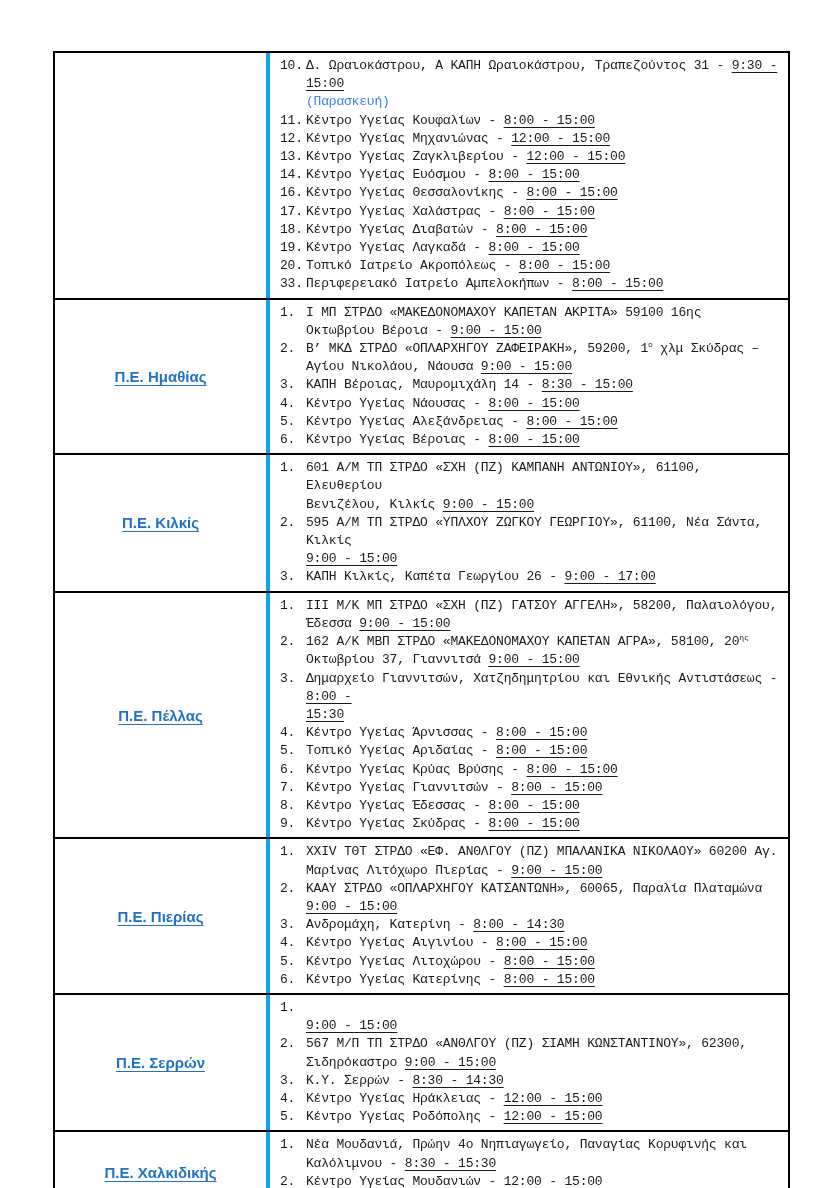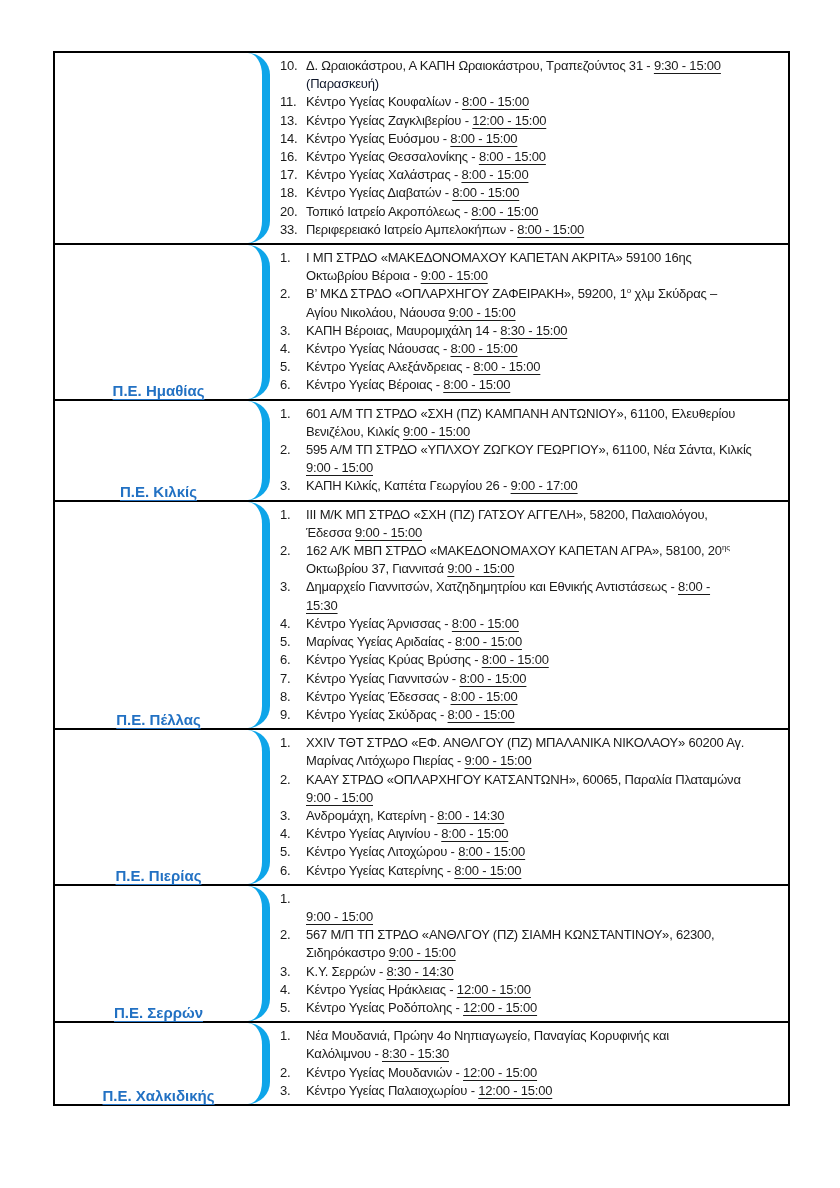--- a/index.html
+++ b/index.html
@@ -8,36 +8,35 @@
     font-family:"Liberation Sans",sans-serif;color:#1a1a1a;margin:0 auto;
     overflow:hidden;
   }
   .loc-table{
     position:absolute;left:53px;top:51px;width:737px;
     border:2px solid #000;box-sizing:border-box;
   }
   .t-row{display:grid;grid-template-columns:215px 1fr;}
   .t-row + .t-row{border-top:2px solid #000;}
   .region-cell{
-    border-right:8px solid #0ea5e9;display:flex;align-items:flex-end;justify-content:center;
+    border-right:4px solid #0ea5e9;display:flex;align-items:center;justify-content:center;
     box-sizing:border-box;
-    border-radius:22px;
   }
   .region-link{
     color:#2271C3;font-weight:bold;font-size:15px;
     text-decoration:underline;text-underline-offset:3px;text-decoration-thickness:1.4px;
     letter-spacing:0;cursor:pointer;
   }
   .items-cell{padding:4px 6px 4px 10px;box-sizing:border-box;}
   .items{font-size:13px;line-height:18.2px;letter-spacing:-0.2px;}
-  .item{display:flex;}
+  .item{display:flex;font-family:Liberation Mono, monospace;}
   .num{width:26px;flex:none;}
   .body{flex:1;min-width:0;}
   .u{text-decoration:underline;text-underline-offset:2.5px;text-decoration-thickness:1.2px;}
-  .red{color:#0f172a;}
+  .red{color:#3b82f6;}
   sup{font-size:62%;line-height:0;}
 </style>
 </head>
 <body>
 
 <div class="page">
   <div class="loc-table">
 
     <div class="t-row">
       <div class="region-cell"></div>
@@ -45,40 +44,48 @@
           <div class="items">
             <div class="item">
               <span class="num">10.</span>
               <span class="body"><span>Δ. Ωραιοκάστρου, Α ΚΑΠΗ Ωραιοκάστρου, Τραπεζούντος 31 - </span><span class="u">9:30 - 15:00</span><br><span class="red">(Παρασκευή)</span></span>
             </div>
             <div class="item">
               <span class="num">11.</span>
               <span class="body"><span>Κέντρο Υγείας Κουφαλίων - </span><span class="u">8:00 - 15:00</span></span>
             </div>
             <div class="item">
+              <span class="num">12.</span>
+              <span class="body"><span>Κέντρο Υγείας Μηχανιώνας - </span><span class="u">12:00 - 15:00</span></span>
+            </div>
+            <div class="item">
               <span class="num">13.</span>
               <span class="body"><span>Κέντρο Υγείας Ζαγκλιβερίου - </span><span class="u">12:00 - 15:00</span></span>
             </div>
             <div class="item">
               <span class="num">14.</span>
               <span class="body"><span>Κέντρο Υγείας Ευόσμου - </span><span class="u">8:00 - 15:00</span></span>
             </div>
             <div class="item">
               <span class="num">16.</span>
               <span class="body"><span>Κέντρο Υγείας Θεσσαλονίκης - </span><span class="u">8:00 - 15:00</span></span>
             </div>
             <div class="item">
               <span class="num">17.</span>
               <span class="body"><span>Κέντρο Υγείας Χαλάστρας - </span><span class="u">8:00 - 15:00</span></span>
             </div>
             <div class="item">
               <span class="num">18.</span>
               <span class="body"><span>Κέντρο Υγείας Διαβατών - </span><span class="u">8:00 - 15:00</span></span>
             </div>
             <div class="item">
+              <span class="num">19.</span>
+              <span class="body"><span>Κέντρο Υγείας Λαγκαδά - </span><span class="u">8:00 - 15:00</span></span>
+            </div>
+            <div class="item">
               <span class="num">20.</span>
               <span class="body"><span>Τοπικό Ιατρείο Ακροπόλεως - </span><span class="u">8:00 - 15:00</span></span>
             </div>
             <div class="item">
               <span class="num">33.</span>
               <span class="body"><span>Περιφερειακό Ιατρείο Αμπελοκήπων - </span><span class="u">8:00 - 15:00</span></span>
             </div>
           </div>
         </div>
     </div>
@@ -156,21 +163,21 @@
             <div class="item">
               <span class="num">3.</span>
               <span class="body"><span>Δημαρχείο Γιαννιτσών, Χατζηδημητρίου και Εθνικής Αντιστάσεως - </span><span class="u">8:00 -</span><br><span class="u">15:30</span></span>
             </div>
             <div class="item">
               <span class="num">4.</span>
               <span class="body"><span>Κέντρο Υγείας Άρνισσας - </span><span class="u">8:00 - 15:00</span></span>
             </div>
             <div class="item">
               <span class="num">5.</span>
-              <span class="body"><span>Μαρίνας Υγείας Αριδαίας - </span><span class="u">8:00 - 15:00</span></span>
+              <span class="body"><span>Τοπικό Υγείας Αριδαίας - </span><span class="u">8:00 - 15:00</span></span>
             </div>
             <div class="item">
               <span class="num">6.</span>
               <span class="body"><span>Κέντρο Υγείας Κρύας Βρύσης - </span><span class="u">8:00 - 15:00</span></span>
             </div>
             <div class="item">
               <span class="num">7.</span>
               <span class="body"><span>Κέντρο Υγείας Γιαννιτσών - </span><span class="u">8:00 - 15:00</span></span>
             </div>
             <div class="item">

